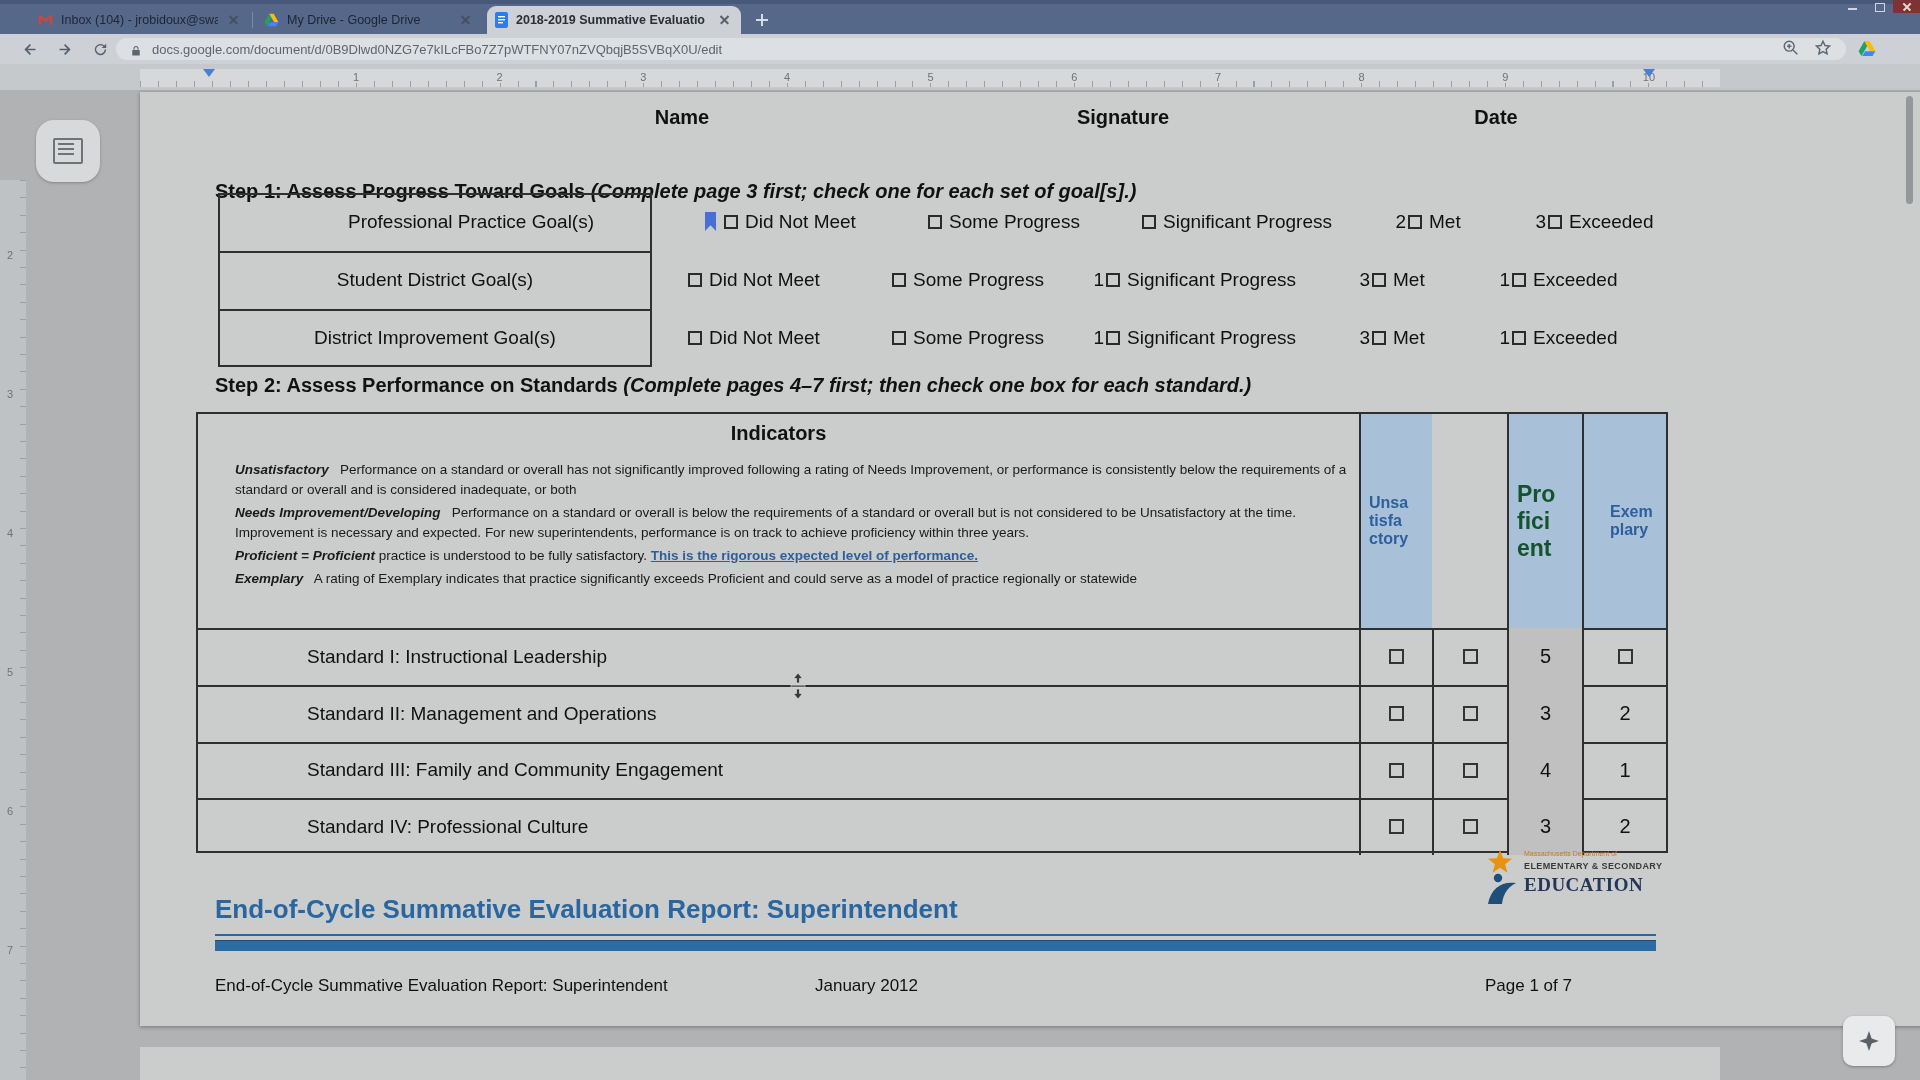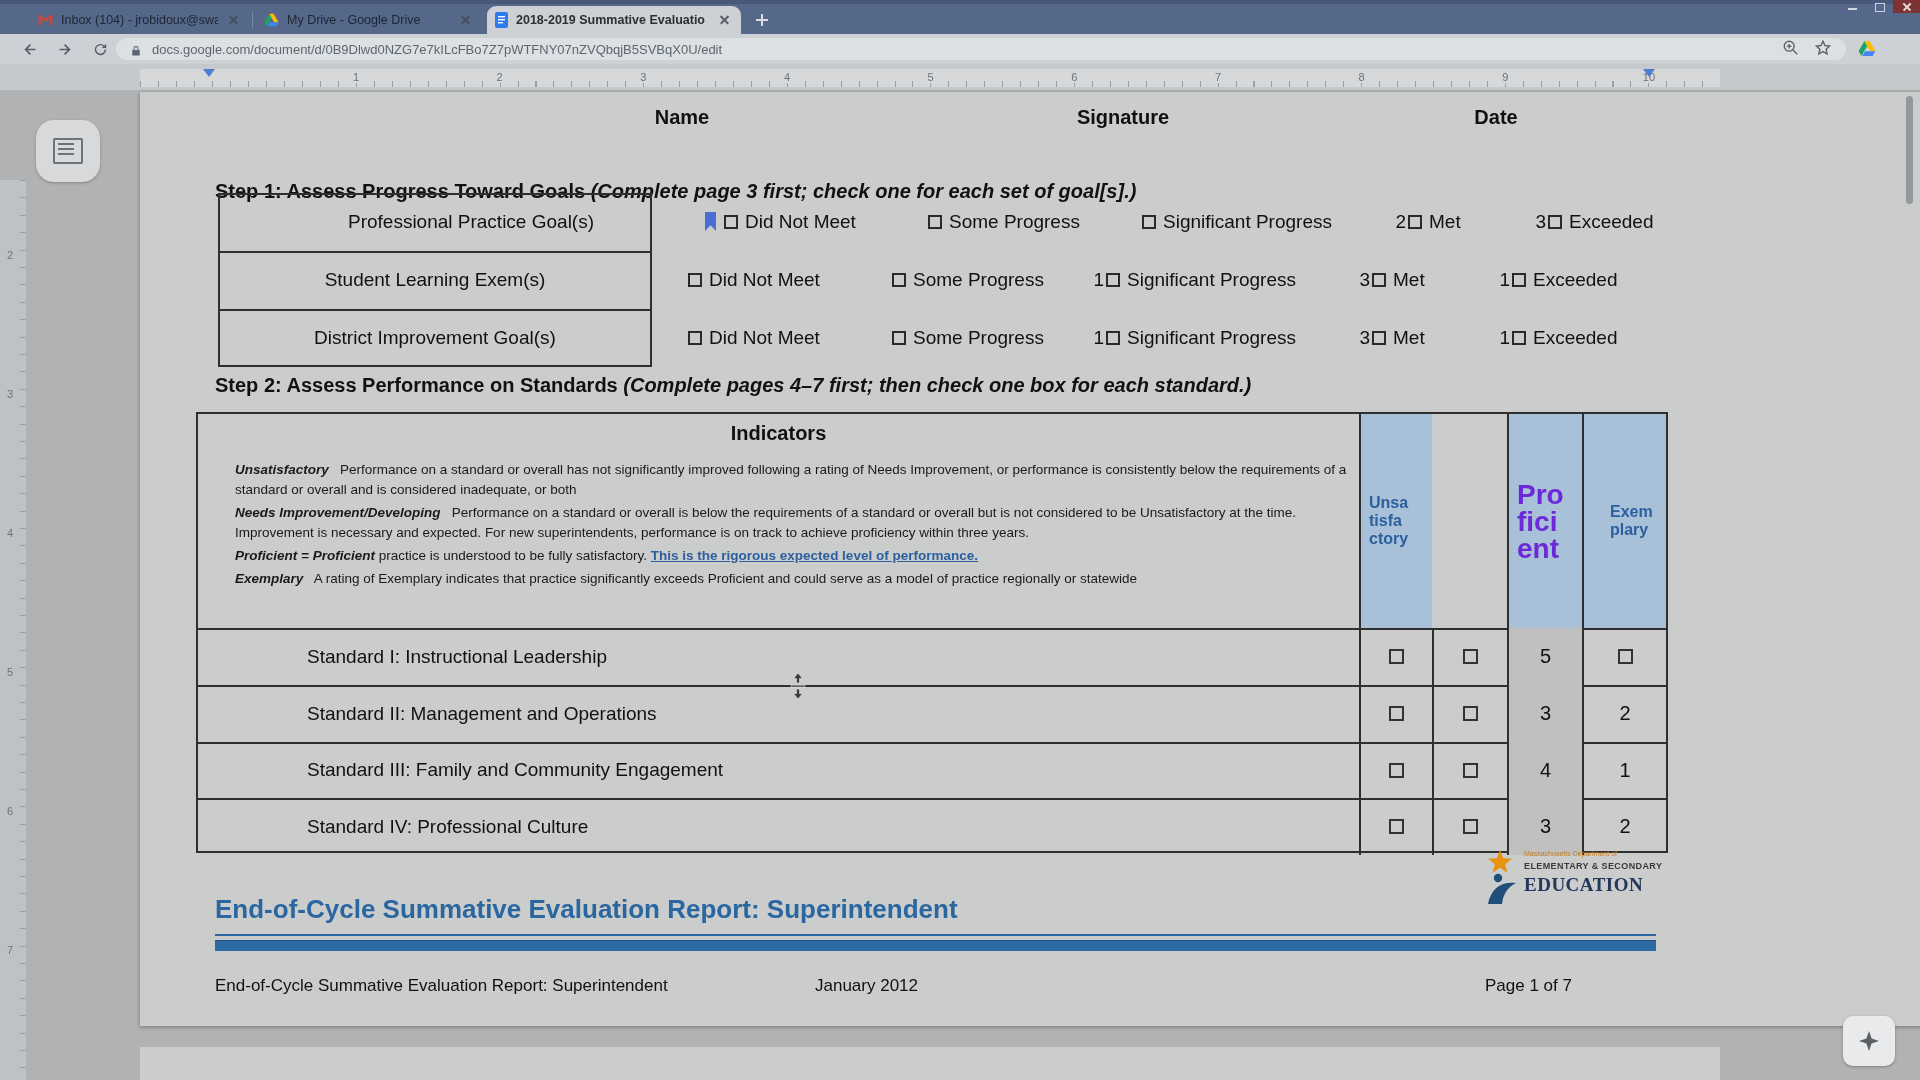--- a/index.html
+++ b/index.html
@@ -82,21 +82,21 @@
     clip-path:polygon(0 0,100% 0,100% 100%,50% 70%,0 100%);}
   .ind-table{position:absolute;left:56px;top:320px;width:1472px;height:441px;border:2px solid #2f2f2f;box-sizing:border-box;}
   .ind-title{position:absolute;left:0;top:8px;width:1161px;text-align:center;font-size:20px;font-weight:bold;color:#111;}
   .defs{position:absolute;left:37px;top:46px;width:1118px;font-size:13.5px;line-height:20px;color:#1a1a1a;}
   .defs p{margin:0 0 3px 0;}
   .defs .term{font-weight:bold;font-style:italic;}
   .defs .hl{font-weight:bold;color:#2c5f9e;text-decoration:underline;}
   .rh-cell{position:absolute;top:0;height:214px;background:#a9c0d9;border-left:2px solid #2f2f2f;box-sizing:border-box;
     display:flex;align-items:center;justify-content:center;text-align:left;
     font-weight:bold;color:#2c5f9e;font-size:16px;line-height:18px;padding:0 8px;}
-  .rh-cell.prof{color:#6d28d9;font-size:28px;line-height:27px;}
+  .rh-cell.prof{color:#14532d;font-size:23px;line-height:27px;}
   .ind-hline{position:absolute;left:0;width:1468px;height:0;border-top:2px solid #2f2f2f;}
   .std-label{position:absolute;left:109px;font-size:19px;color:#111;display:flex;align-items:center;height:57px;}
   .rc{position:absolute;height:57px;border-left:2px solid #2f2f2f;box-sizing:border-box;
     display:flex;align-items:center;justify-content:center;font-size:20px;color:#111;}
   .rc.gray{background:#c0c0c0;}
   .cb2{width:15px;height:15px;border:2px solid #333;display:inline-block;box-sizing:border-box;}
   .page-title{position:absolute;left:75px;top:802px;font-size:26px;font-weight:bold;color:#2a66a0;white-space:nowrap;}
   .title-line{position:absolute;left:75px;top:842px;width:1441px;height:2px;background:#2a66a0;}
   .title-bar{position:absolute;left:75px;top:848px;width:1441px;height:10px;background:#2d6ca2;border-top:1px solid #1d4f7d;}
   .pfooter{position:absolute;top:884px;font-size:17px;color:#111;white-space:nowrap;}
@@ -250,21 +250,21 @@
             <span>Met</span>
         </div>
         <div class="s1cell" style="left:1352px;">
           <span class="pre">3</span>
             <span class="cb"></span>
             <span>Exceeded</span>
         </div>
       </div>
 
       <div class="s1row" style="top:159px;">
-        <div class="s1label">Student Learning Exem(s)</div>
+        <div class="s1label">Student District Goal(s)</div>
         <div class="s1cell" style="left:528px;">
           <span class="pre"></span>
             <span class="cb"></span>
             <span>Did Not Meet</span>
         </div>
         <div class="s1cell" style="left:732px;">
           <span class="pre"></span>
             <span class="cb"></span>
             <span>Some Progress</span>
         </div>

